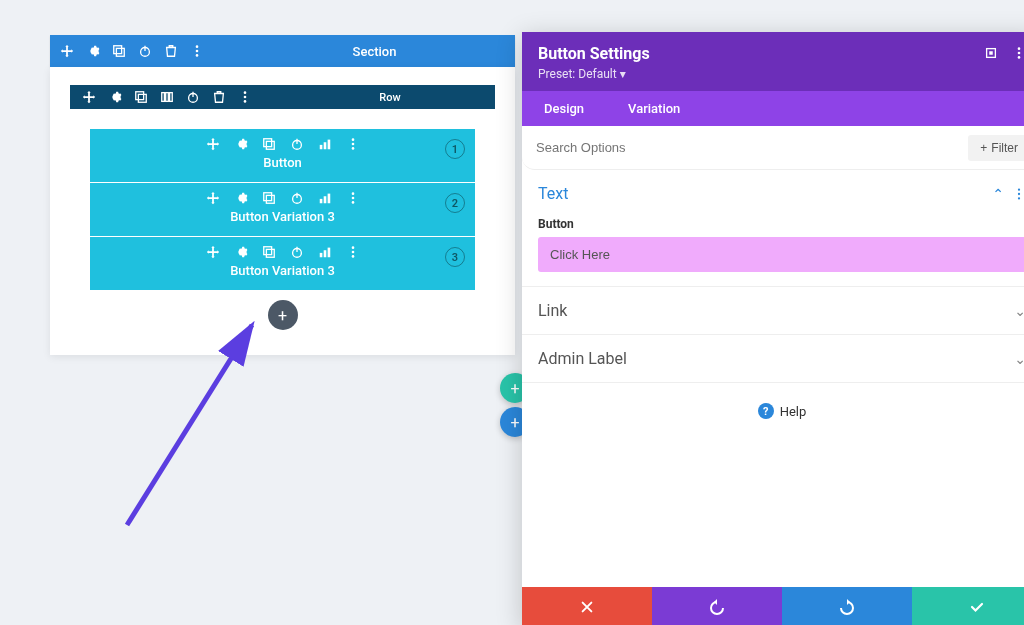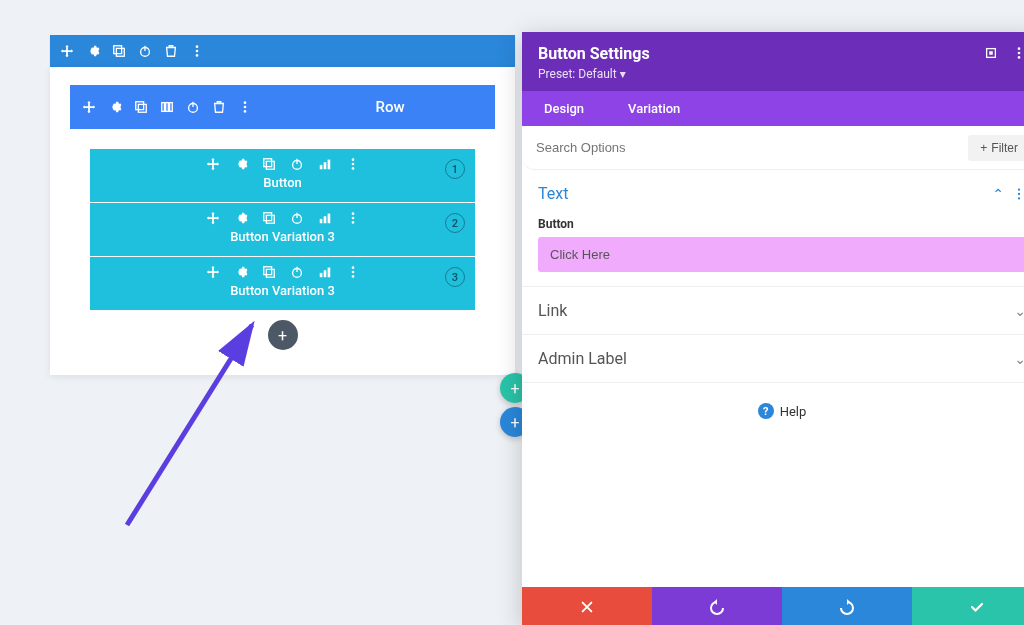--- a/index.html
+++ b/index.html
@@ -36,27 +36,27 @@
     top: 67px;
     left: 50px;
     width: 465px;
     background: #fff;
     box-shadow: 0 2px 8px rgba(0,0,0,0.08);
     padding-bottom: 15px;
   }
 
   .row-bar {
     margin: 18px 20px 0 20px;
-    height: 44px;
-    background: #3b82f6;
+    height: 24px;
+    background: #0c4a6e;
     color: #fff;
     display: flex;
     align-items: center;
     padding: 0 12px;
-    font-size: 15px;
+    font-size: 11px;
   }
   .row-bar .icons { display: flex; gap: 12px; align-items: center; }
   .row-bar .label { flex: 1; text-align: center; font-weight: 500; padding-left: 45px; }
 
   
   .row-container {
     margin: 0 20px;
     background: #fff;
     padding: 20px 20px 10px 20px;
     position: relative;
@@ -305,20 +305,21 @@
         </svg>
       </span>
     <span class="ico">
         <svg viewBox="0 0 16 16">
           <circle cx="8" cy="3" r="1.5" fill="#fff"></circle>
           <circle cx="8" cy="8" r="1.5" fill="#fff"></circle>
           <circle cx="8" cy="13" r="1.5" fill="#fff"></circle>
         </svg>
       </span>
   </div>
+  <div class="label">Section</div>
 </div>
 
 <div class="builder-card">
   <div class="row-bar">
     <div class="icons">
       <span class="ico">
           <svg viewBox="0 0 16 16">
             <path d="M8 1l2 2H9v4h4V6l2 2-2 2V9H9v4h1l-2 2-2-2h1V9H3v1L1 8l2-2v1h4V3H6z" fill="#fff"></path>
           </svg>
         </span>

